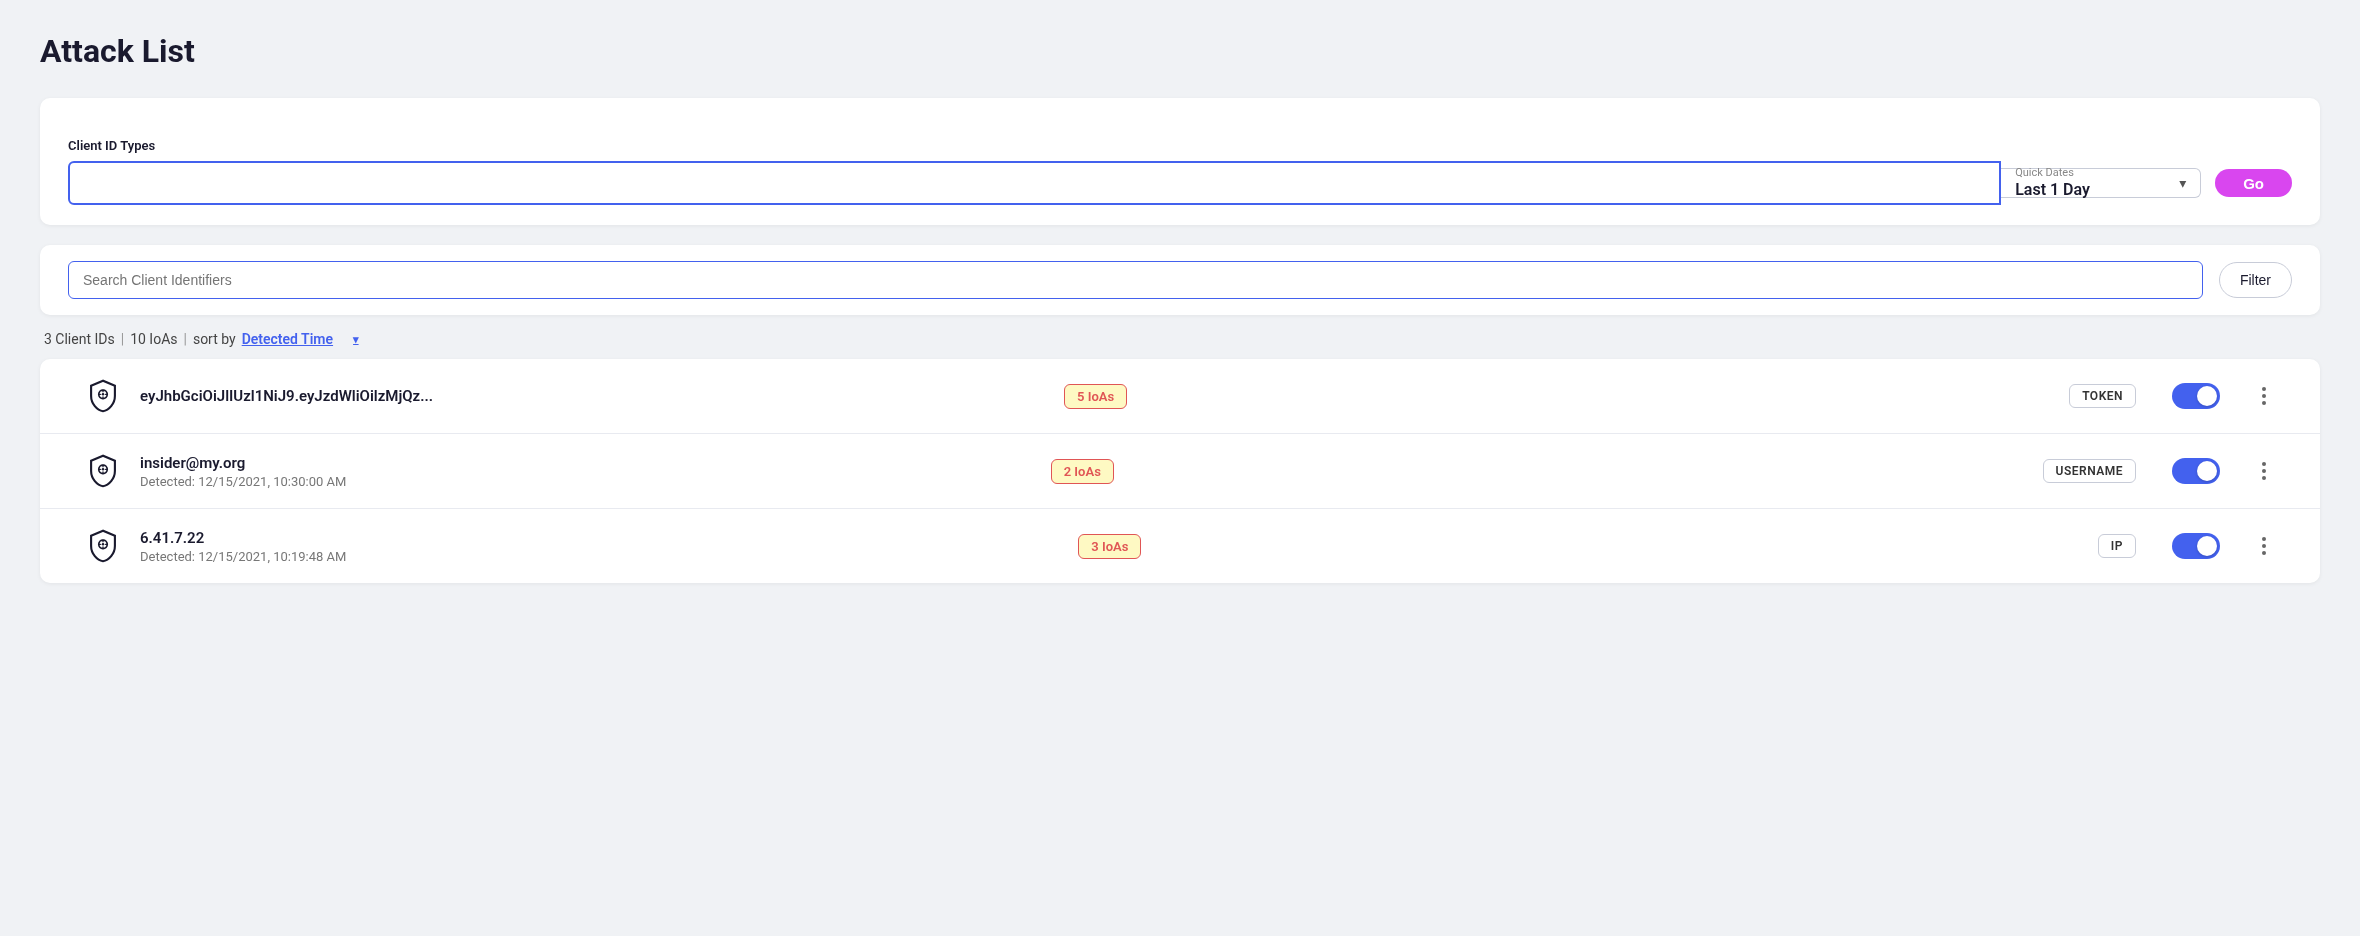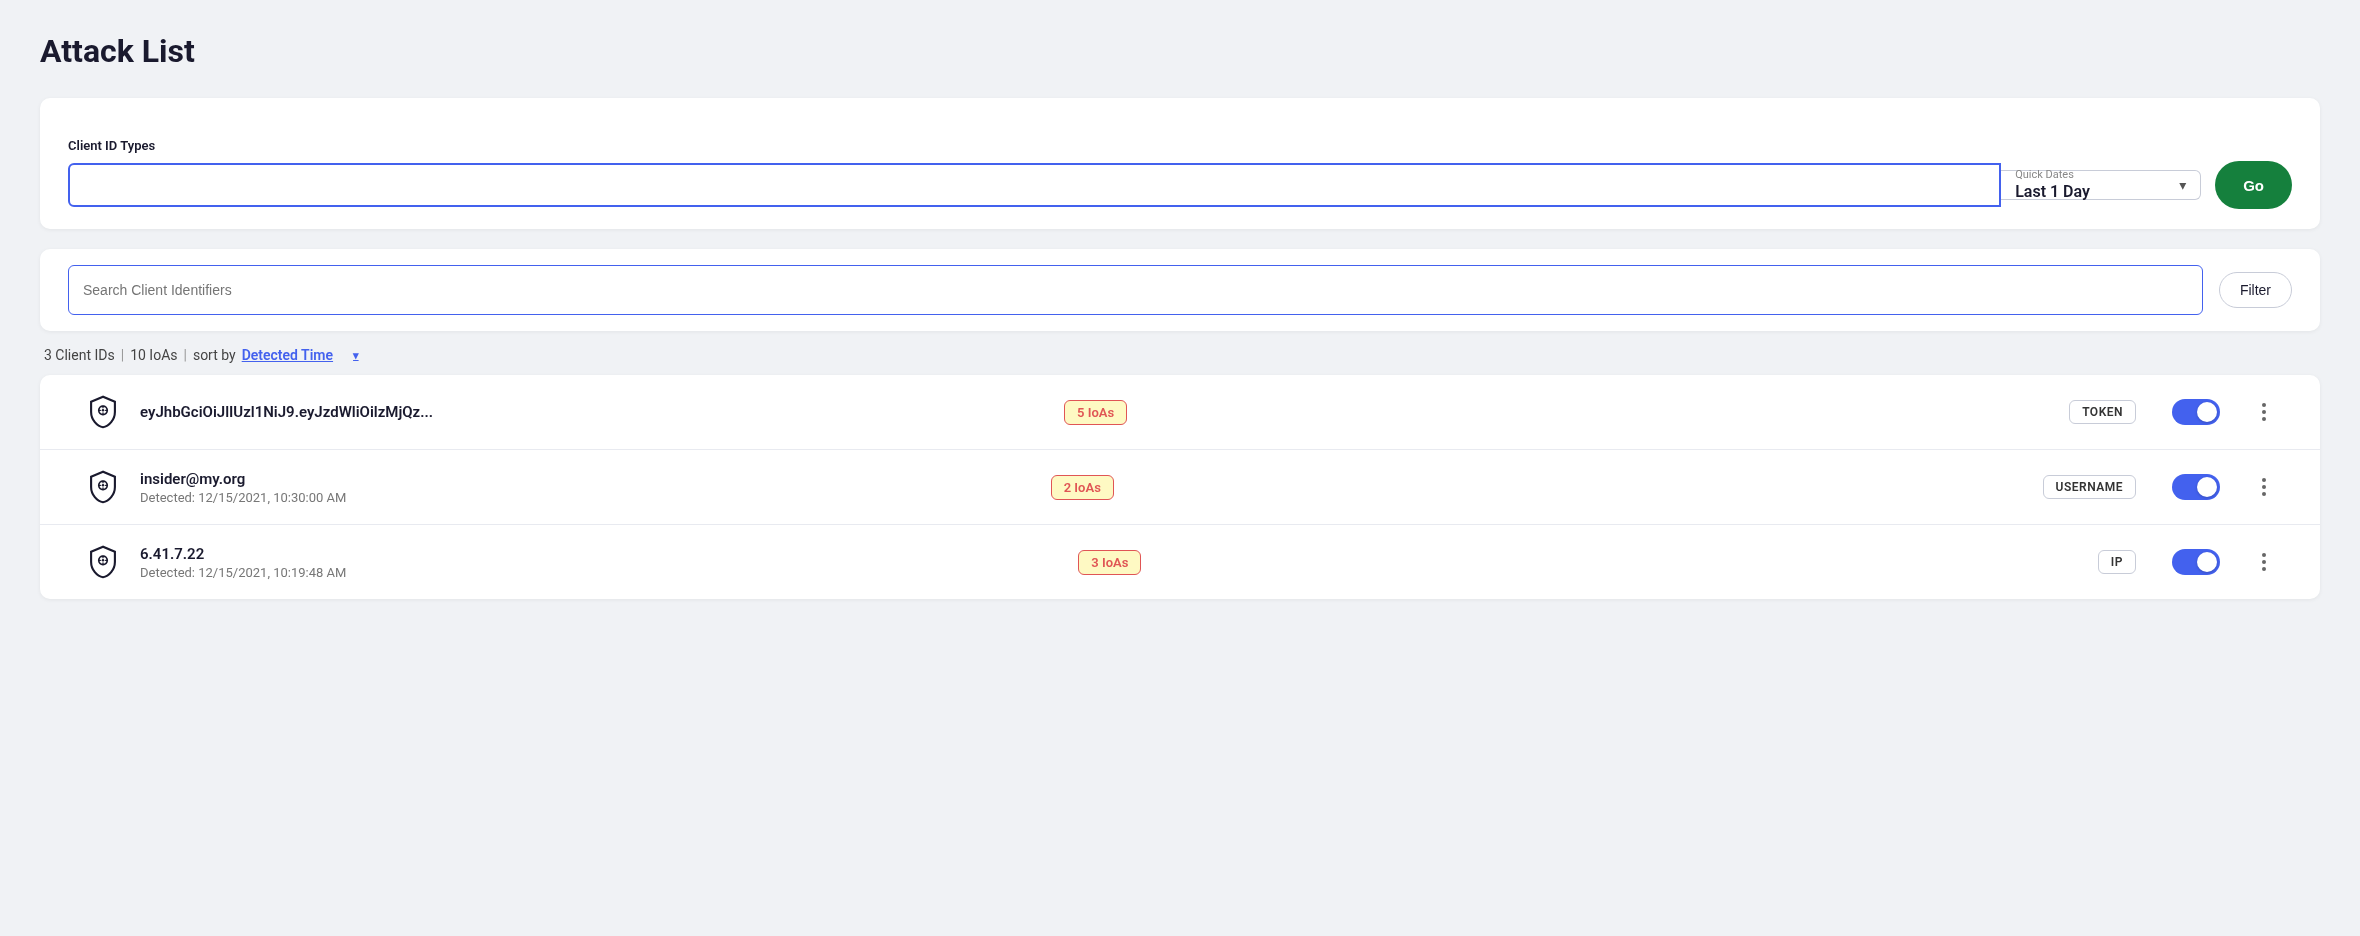--- a/index.html
+++ b/index.html
@@ -85,23 +85,23 @@
     }
 
     .chevron-icon {
       color: #555;
       font-size: 14px;
       margin-left: 8px;
     }
 
     .go-button {
       margin-left: 14px;
-      height: 48px;
+      height: 28px;
       padding: 0 28px;
-      background: #15803d;
+      background: #d946ef;
       color: #fff;
       border: none;
       border-radius: 24px;
       font-size: 15px;
       font-weight: 600;
       cursor: pointer;
     }
 
     .search-section {
       background: #fff;
@@ -109,21 +109,21 @@
       padding: 16px 28px;
       margin-bottom: 16px;
       display: flex;
       align-items: center;
       gap: 16px;
       box-shadow: 0 1px 4px rgba(0,0,0,0.06);
     }
 
     .search-input {
       flex: 1;
-      height: 50px;
+      height: 38px;
       border: 1.5px solid #4361ee;
       border-radius: 6px;
       padding: 0 14px;
       font-size: 14px;
       color: #888;
       outline: none;
       background: #fff;
     }
 
     .filter-button {

